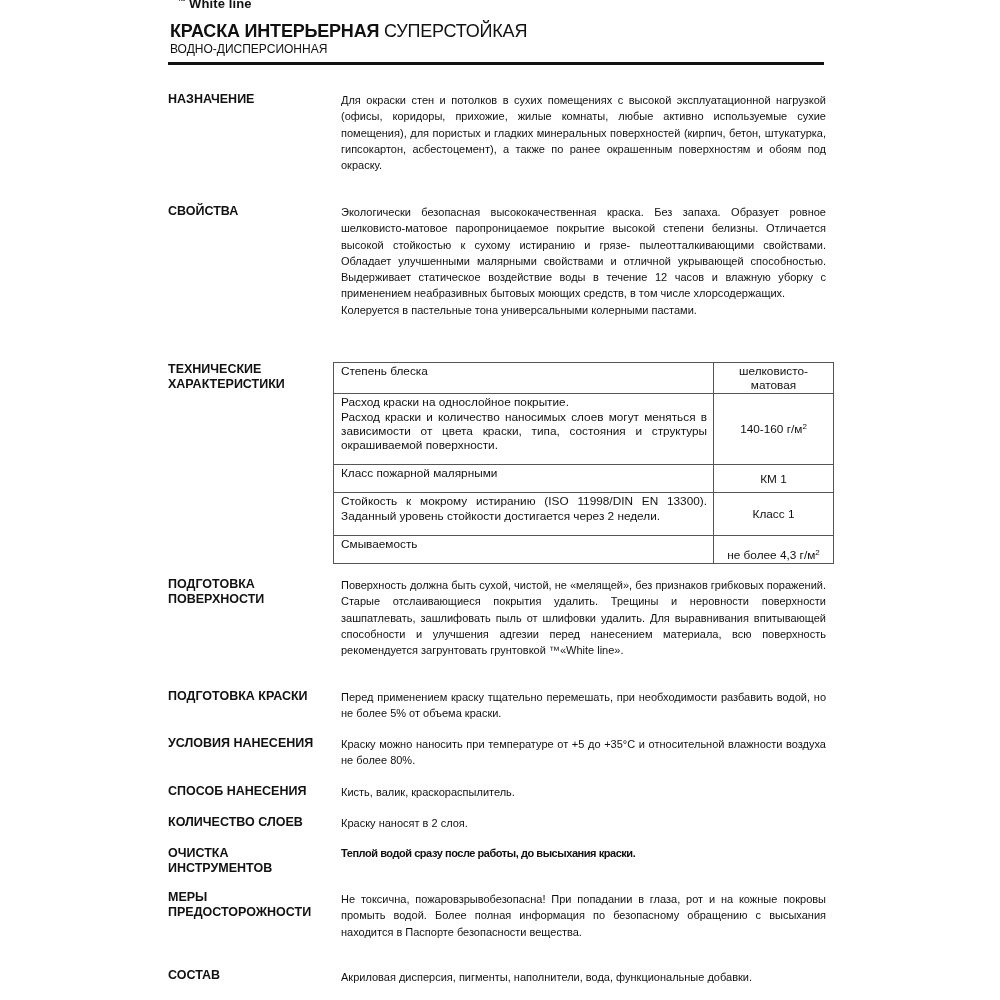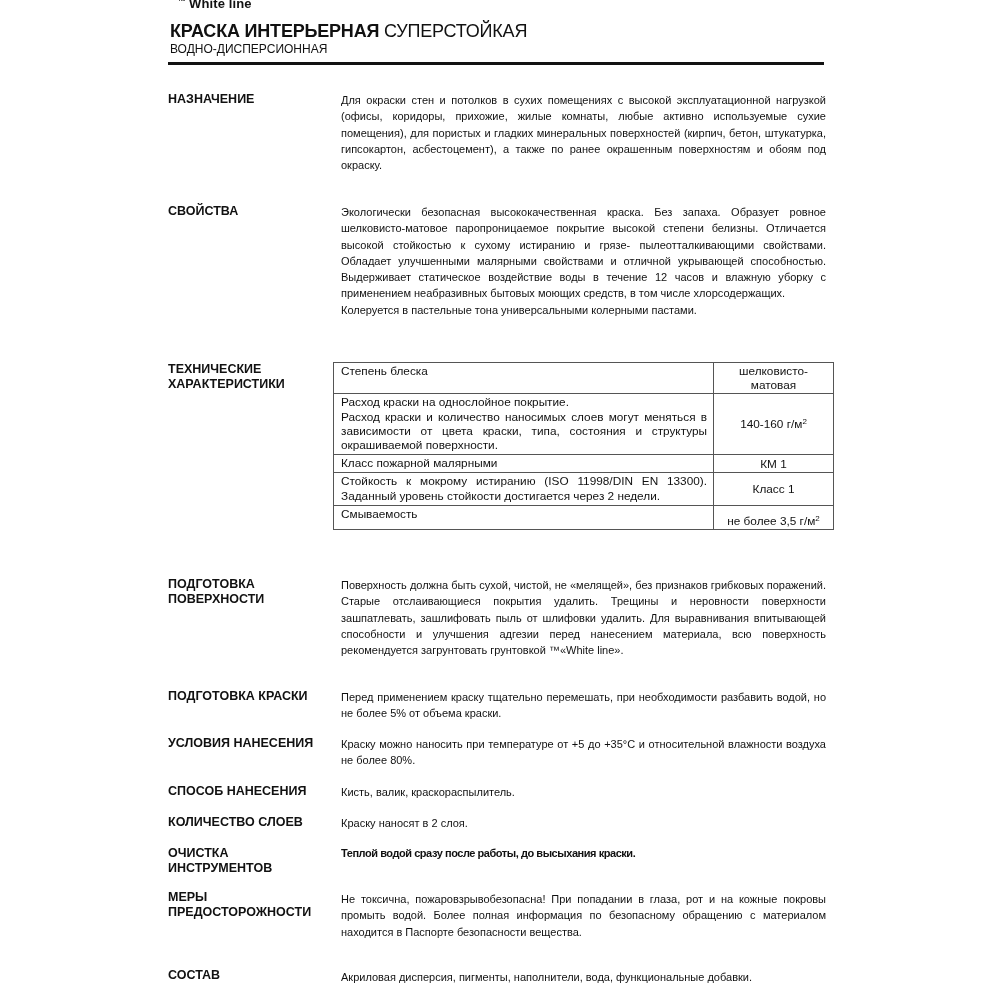--- a/index.html
+++ b/index.html
@@ -41,21 +41,21 @@
       position: absolute; left: 173px; width: 485px; top: 0;
       font-size: 11px; line-height: 16.3px; text-align: justify;
       text-align-last: left;
     }
     .body.condensed { letter-spacing: -0.45px; font-weight: bold; }
     .tbl {
       position: absolute; left: 333px; top: 362px; width: 501px;
       border-collapse: collapse; font-size: 11.8px; line-height: 14.2px;
     }
     .tbl td {
-      border: 1px solid #555555; vertical-align: top; padding: 1px 6px 2px 7px;
+      border: 1px solid #555555; vertical-align: top; padding: 1px 6px 12px 7px;
     }
     .tbl td.v { width: 120px; text-align: center; vertical-align: middle; padding: 1px 3px; }
     .tbl td.k { text-align: justify; text-align-last: left; }
     sup { font-size: 8px; vertical-align: 4px; line-height: 0; }
   </style>
 </head>
 <body>
 
 <div class="brand">
   <span class="tm">™</span><span>White line</span>
@@ -102,21 +102,21 @@
   <tr style="height:18px">
     <td class="k">Класс пожарной малярными</td>
     <td class="v">КМ 1</td>
   </tr>
   <tr style="height:30px">
     <td class="k">Стойкость к мокрому истиранию (ISO 11998/DIN EN 13300). Заданный уровень стойкости достигается через 2 недели.</td>
     <td class="v">Класс 1</td>
   </tr>
   <tr style="height:24px">
     <td class="k">Смываемость</td>
-    <td class="v" style="vertical-align:bottom"><span>не более 3,5 г/м</span><sup>2</sup></td>
+    <td class="v" style="vertical-align:bottom"><span>не более 4,3 г/м</span><sup>2</sup></td>
   </tr>
 </tbody>
   </table>
 
 <div class="section" style="top:577px">
   <div class="label">
     <div>ПОДГОТОВКА</div>
     <div>ПОВЕРХНОСТИ</div>
   </div>
   <div class="body">Поверхность должна быть сухой, чистой, не «мелящей», без признаков грибковых поражений. Старые отслаивающиеся покрытия удалить. Трещины и неровности поверхности зашпатлевать, зашлифовать пыль от шлифовки удалить. Для выравнивания впитывающей способности и улучшения адгезии перед нанесением материала, всю поверхность рекомендуется загрунтовать грунтовкой ™«White line».</div>
@@ -148,19 +148,19 @@
     <div>ИНСТРУМЕНТОВ</div>
   </div>
   <div class="body condensed" style="top:-1px">Теплой водой сразу после работы, до высыхания краски.</div>
 </div>
 
 <div class="section" style="top:890px">
   <div class="label">
     <div>МЕРЫ</div>
     <div>ПРЕДОСТОРОЖНОСТИ</div>
   </div>
-  <div class="body" style="top:1px">Не токсична, пожаровзрывобезопасна! При попадании в глаза, рот и на кожные покровы промыть водой. Более полная информация по безопасному обращению с материалом находится в Паспорте безопасности вещества.</div>
+  <div class="body" style="top:1px">Не токсична, пожаровзрывобезопасна! При попадании в глаза, рот и на кожные покровы промыть водой. Более полная информация по безопасному обращению с высыхания находится в Паспорте безопасности вещества.</div>
 </div>
 
 <div class="section" style="top:968px">
   <div class="label">СОСТАВ</div>
   <div class="body" style="top:1px">Акриловая дисперсия, пигменты, наполнители, вода, функциональные добавки.</div>
 </div>
 
 </body></html>

